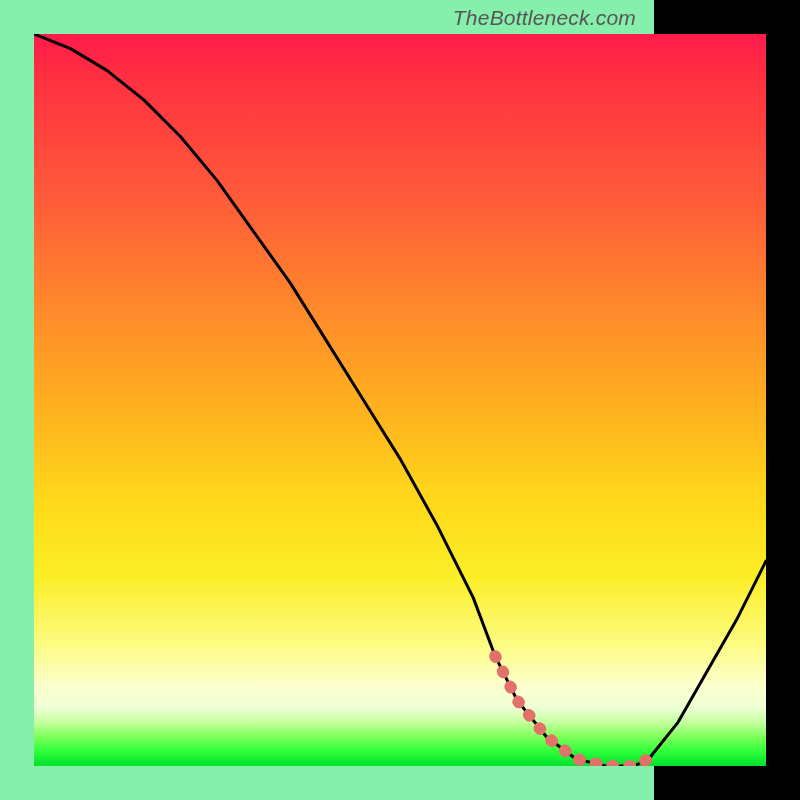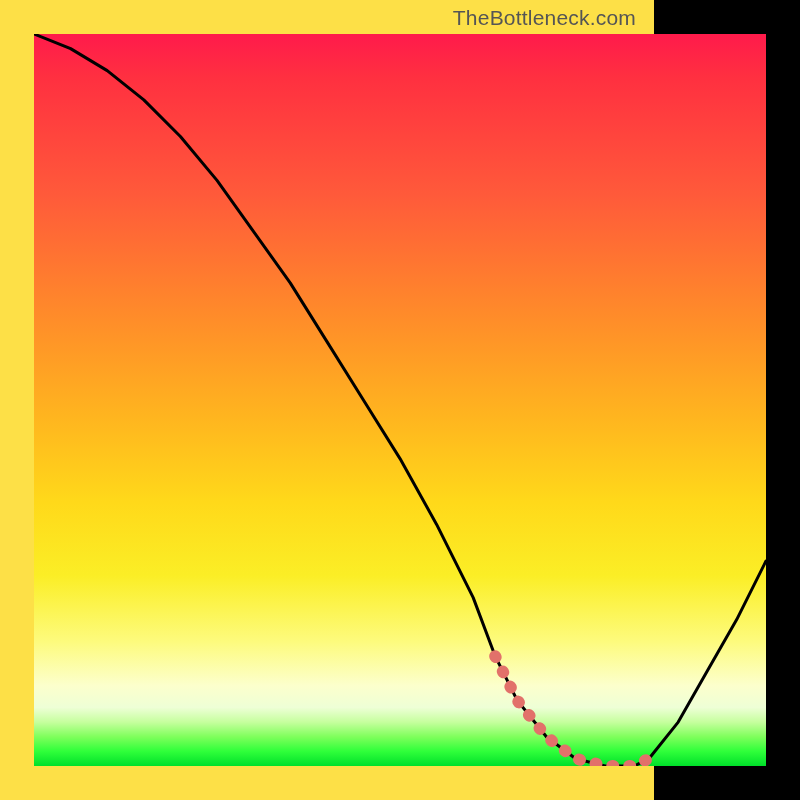--- a/index.html
+++ b/index.html
@@ -10,21 +10,22 @@
     background: #000;
     overflow: hidden;
     font-family: Arial, Helvetica, sans-serif;
   }
   .frame {
     position: absolute;
     left: 0;
     top: 0;
     width: 654px;
     height: 800px;
-    background: #fde047;
+    background: #86efac;
+    font-style: italic;
   }
   .plot-area {
     position: absolute;
     left: 34px;
     top: 34px;
     width: 732px;
     height: 732px;
     overflow: hidden;
   }
   .gradient {

